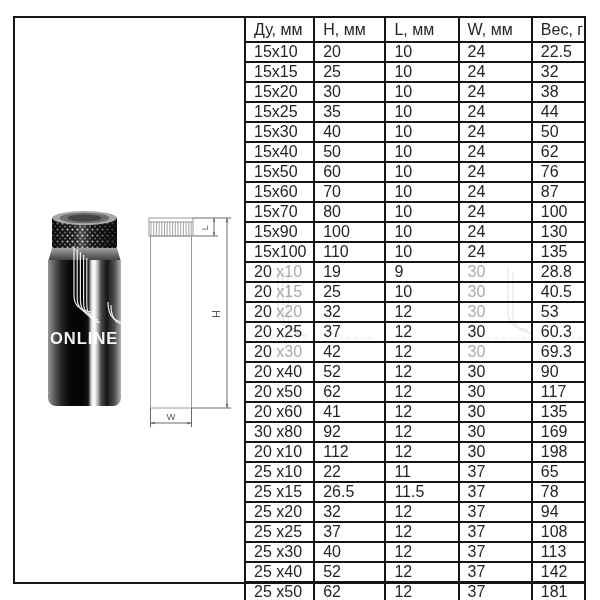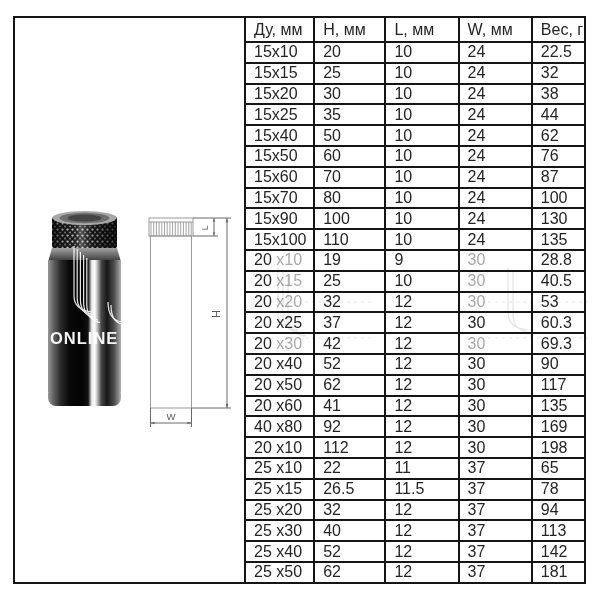--- a/index.html
+++ b/index.html
@@ -197,20 +197,27 @@
             <td>38</td>
           </tr>
           <tr>
             <td>15x25</td>
             <td>35</td>
             <td>10</td>
             <td>24</td>
             <td>44</td>
           </tr>
           <tr>
+            <td>15x30</td>
+            <td>40</td>
+            <td>10</td>
+            <td>24</td>
+            <td>50</td>
+          </tr>
+          <tr>
             <td>15x40</td>
             <td>50</td>
             <td>10</td>
             <td>24</td>
             <td>62</td>
           </tr>
           <tr>
             <td>15x50</td>
             <td>60</td>
             <td>10</td>
@@ -295,21 +302,21 @@
             <td>117</td>
           </tr>
           <tr>
             <td>20 x60</td>
             <td>41</td>
             <td>12</td>
             <td>30</td>
             <td>135</td>
           </tr>
           <tr>
-            <td>40 x80</td>
+            <td>30 x80</td>
             <td>92</td>
             <td>12</td>
             <td>30</td>
             <td>169</td>
           </tr>
           <tr>
             <td>20 x10</td>
             <td>112</td>
             <td>12</td>
             <td>30</td>
@@ -328,20 +335,27 @@
             <td>11.5</td>
             <td>37</td>
             <td>78</td>
           </tr>
           <tr>
             <td>25 x20</td>
             <td>32</td>
             <td>12</td>
             <td>37</td>
             <td>94</td>
+          </tr>
+          <tr>
+            <td>25 x25</td>
+            <td>37</td>
+            <td>12</td>
+            <td>37</td>
+            <td>108</td>
           </tr>
           <tr>
             <td>25 x30</td>
             <td>40</td>
             <td>12</td>
             <td>37</td>
             <td>113</td>
           </tr>
           <tr>
             <td>25 x40</td>

